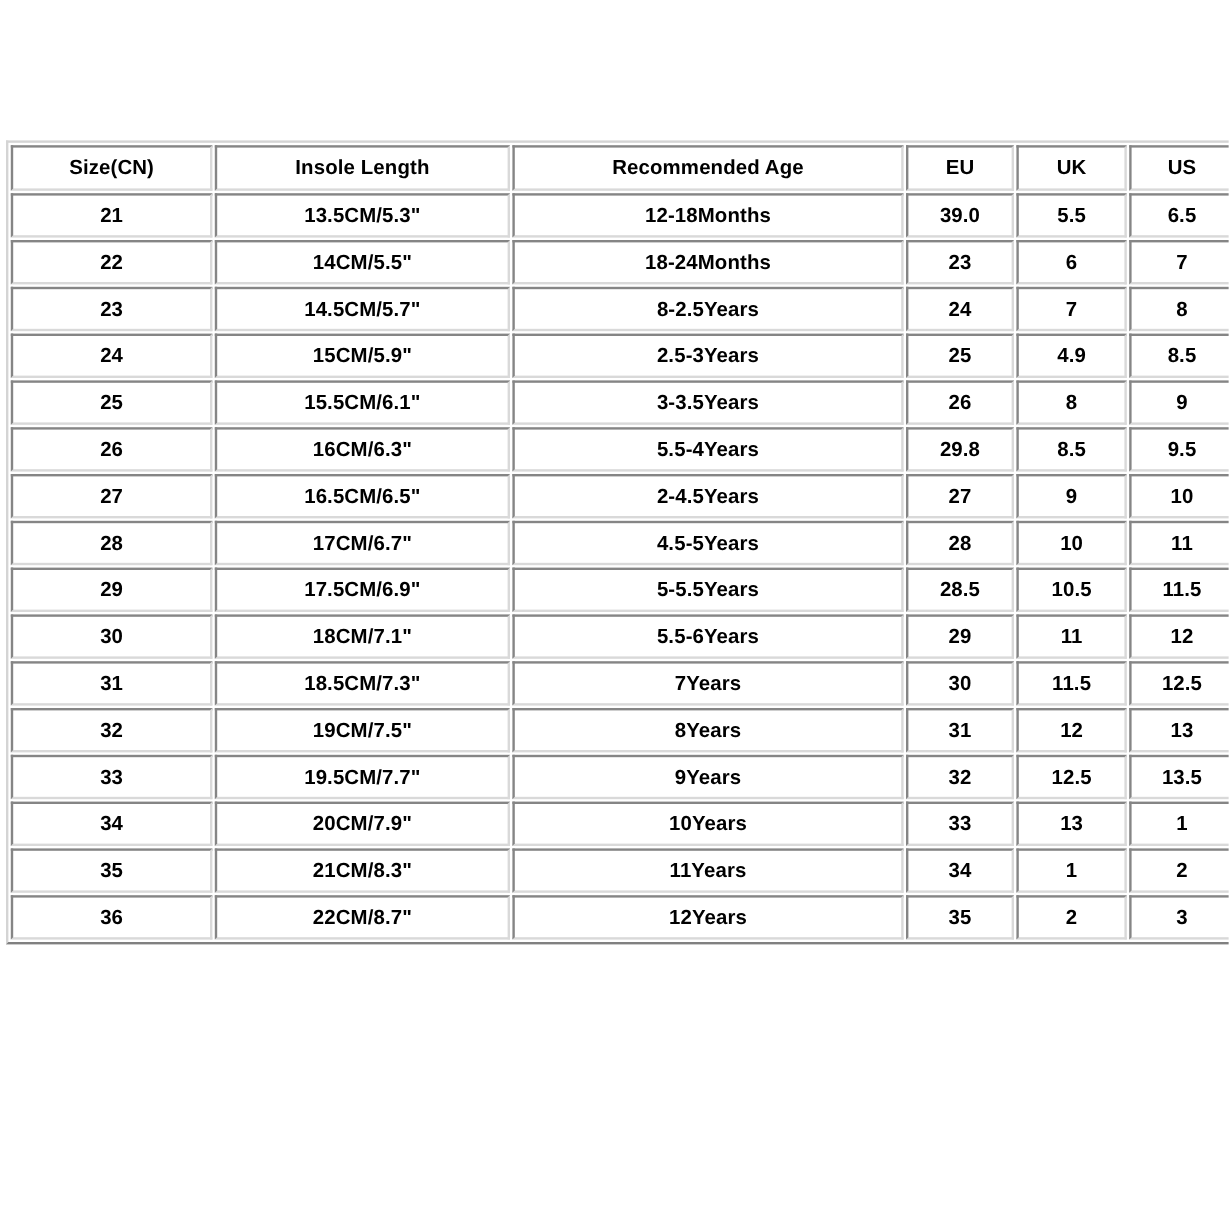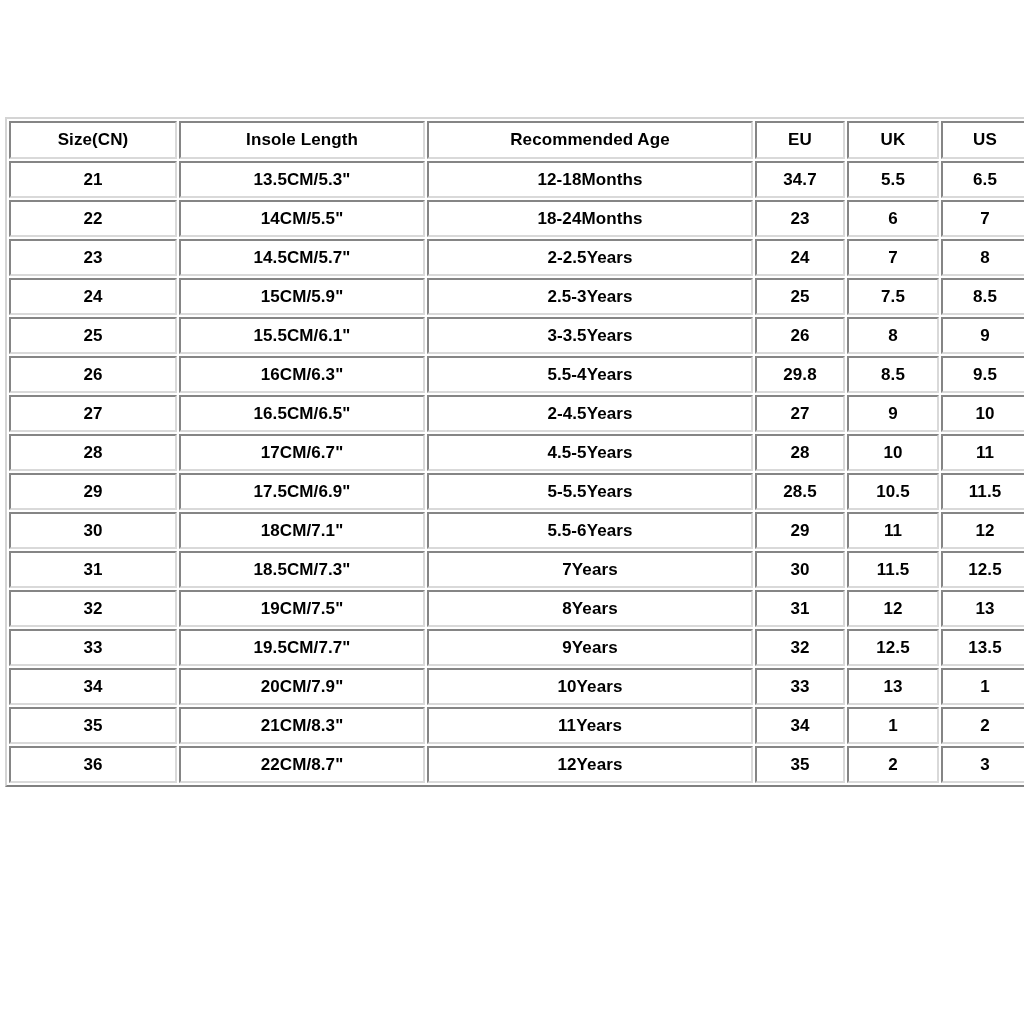--- a/index.html
+++ b/index.html
@@ -93,46 +93,46 @@
           <th>EU</th>
           <th>UK</th>
           <th>US</th>
         </tr>
       </thead>
       <tbody id="size-chart-body">
           <tr>
             <td>21</td>
             <td>13.5CM/5.3"</td>
             <td>12-18Months</td>
-            <td>34.7</td>
+            <td>39.0</td>
             <td>5.5</td>
             <td>6.5</td>
           </tr>
           <tr>
             <td>22</td>
             <td>14CM/5.5"</td>
             <td>18-24Months</td>
             <td>23</td>
             <td>6</td>
             <td>7</td>
           </tr>
           <tr>
             <td>23</td>
             <td>14.5CM/5.7"</td>
-            <td>2-2.5Years</td>
+            <td>8-2.5Years</td>
             <td>24</td>
             <td>7</td>
             <td>8</td>
           </tr>
           <tr>
             <td>24</td>
             <td>15CM/5.9"</td>
             <td>2.5-3Years</td>
             <td>25</td>
-            <td>7.5</td>
+            <td>4.9</td>
             <td>8.5</td>
           </tr>
           <tr>
             <td>25</td>
             <td>15.5CM/6.1"</td>
             <td>3-3.5Years</td>
             <td>26</td>
             <td>8</td>
             <td>9</td>
           </tr>

